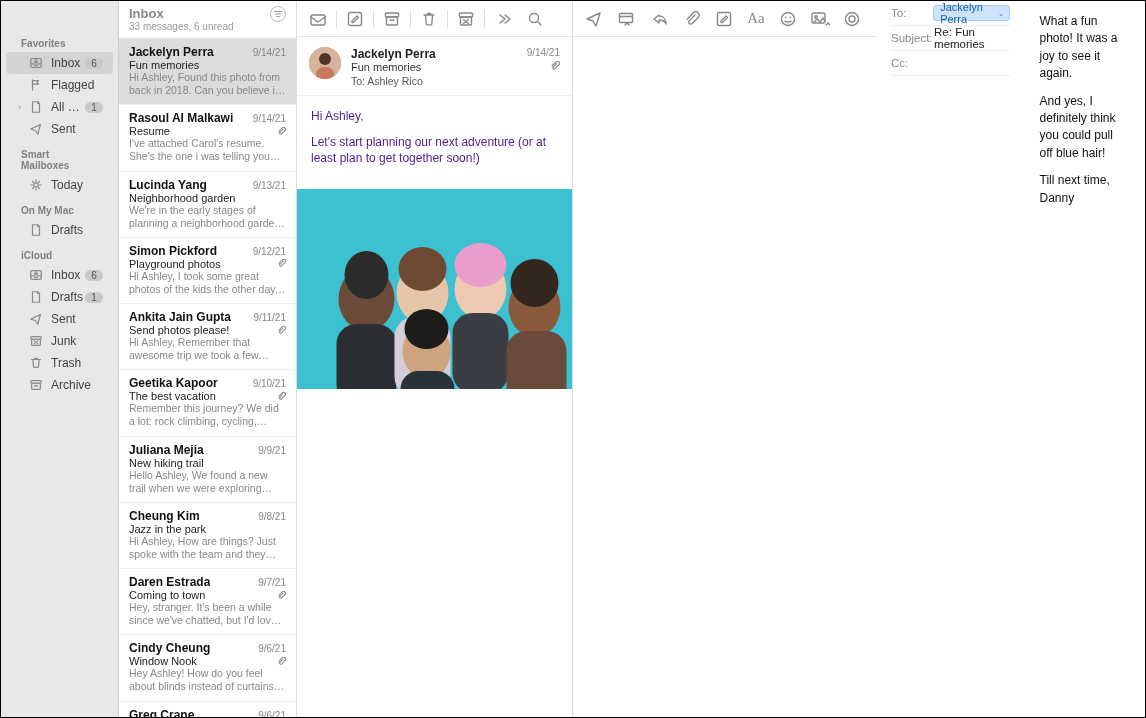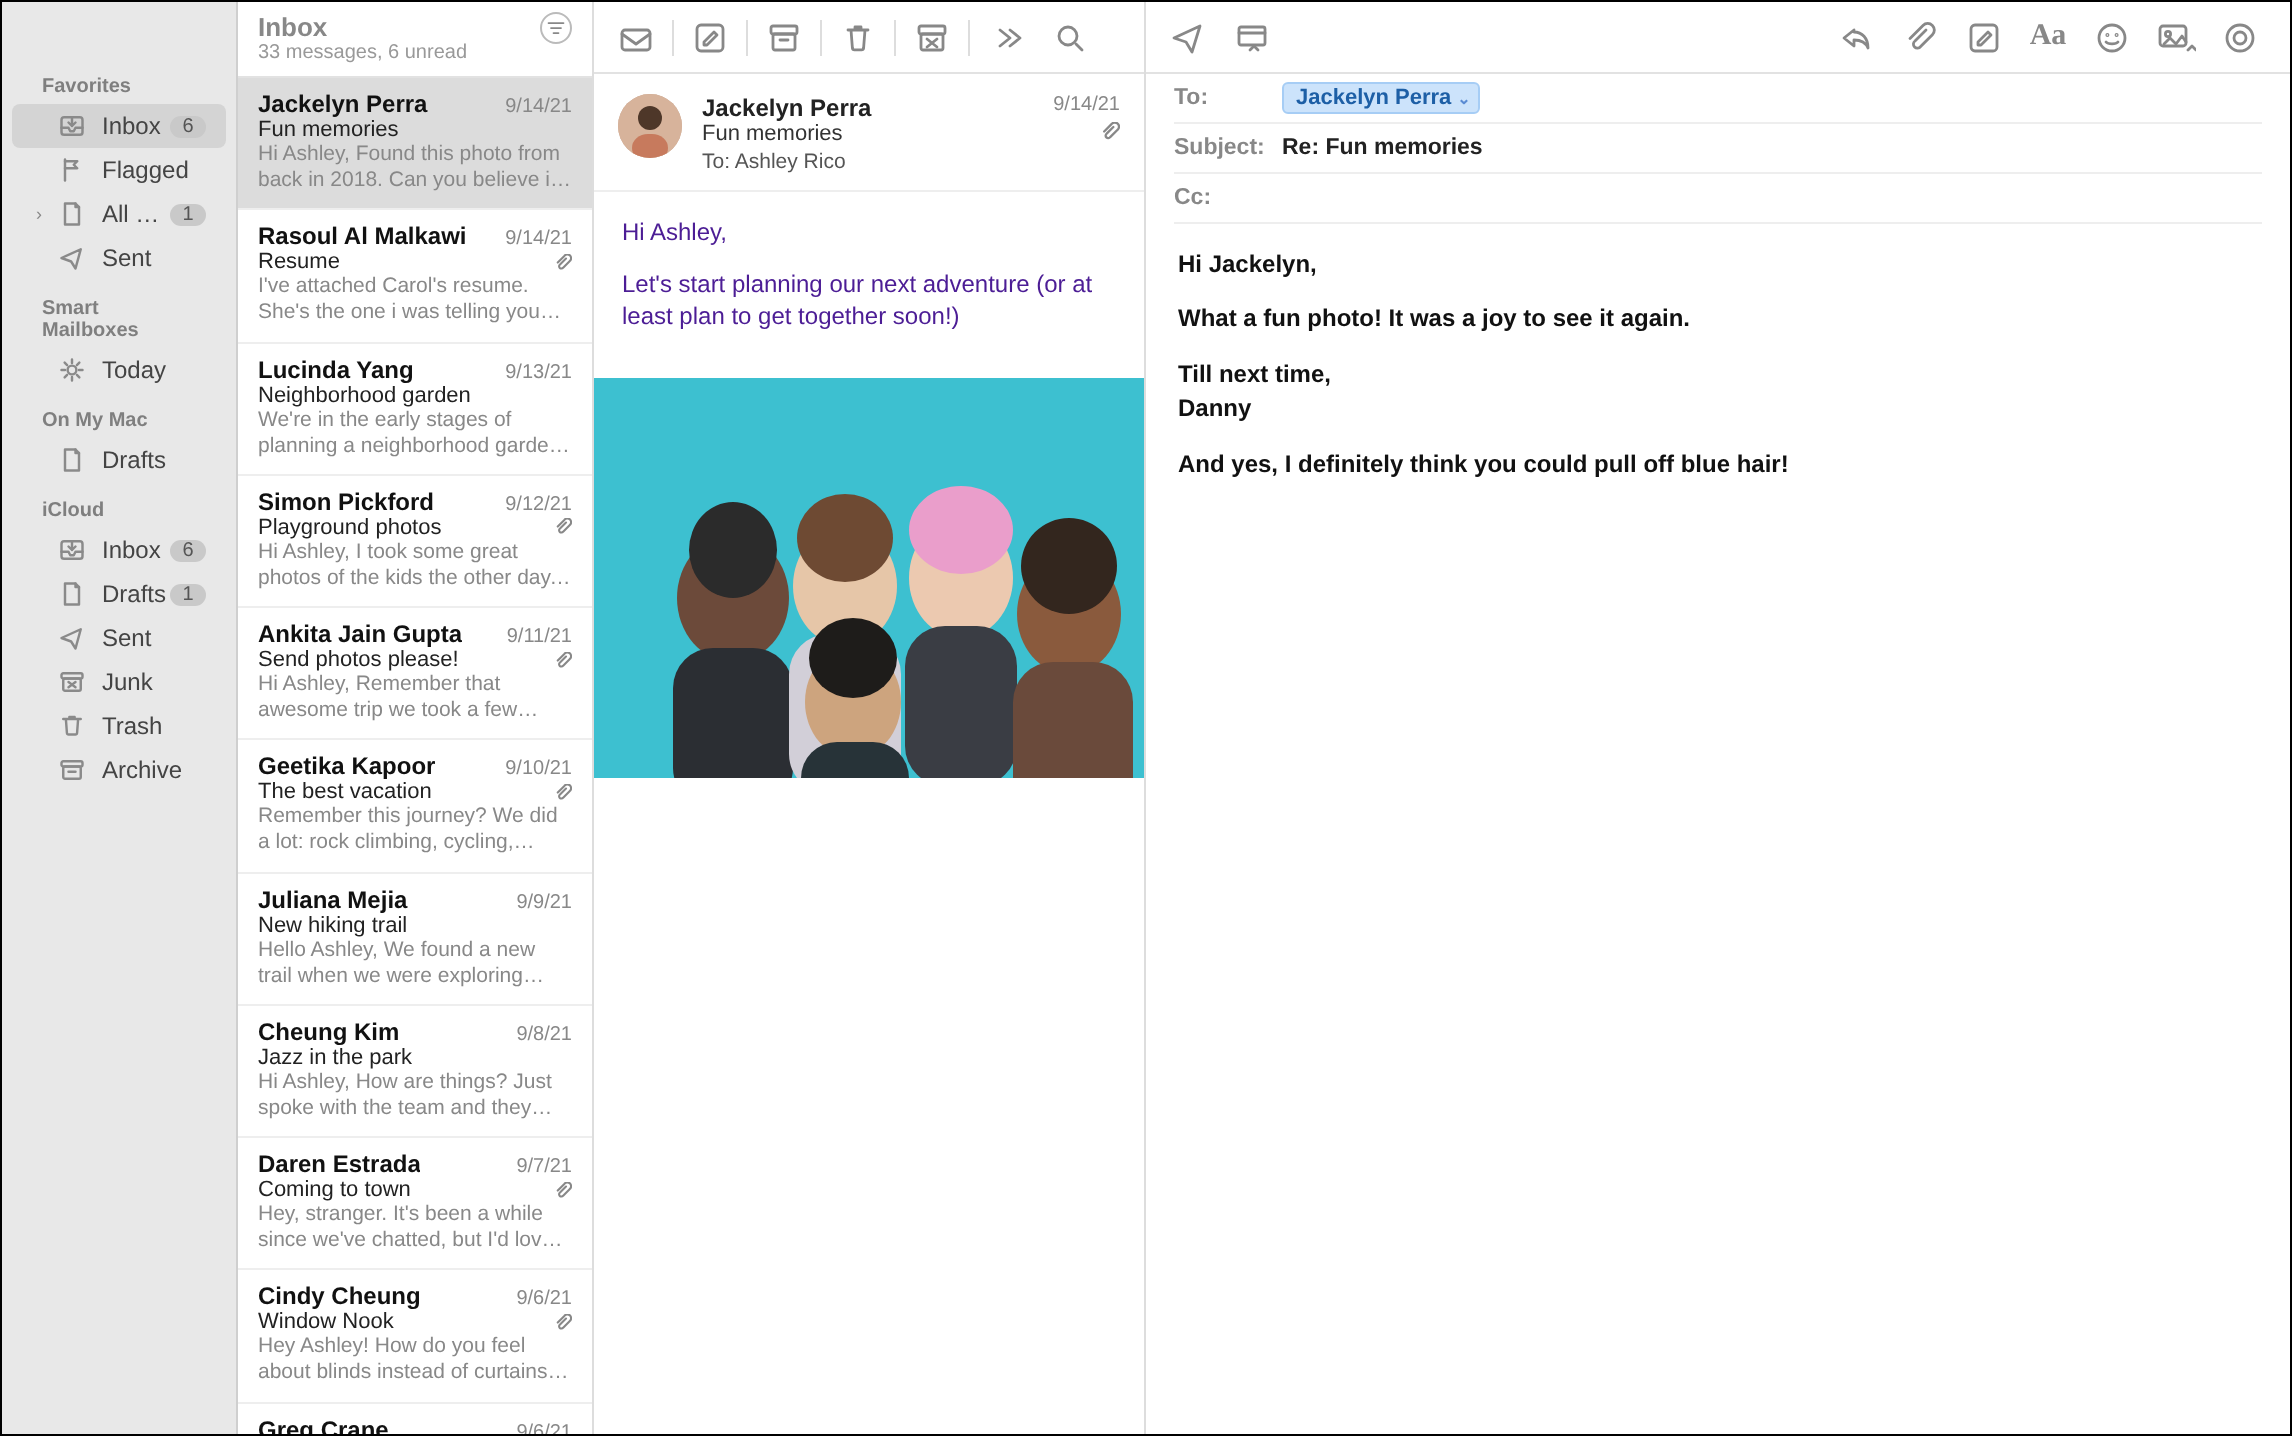--- a/index.html
+++ b/index.html
@@ -49,21 +49,21 @@
 .rd-from { font-weight:700; font-size:12px;}
 .rd-hdate { font-size:10px; color:#888;}
 .rd-hsub { font-size:11px; color:#333; display:flex; justify-content:space-between; }
 .rd-hto  { font-size:10.5px; color:#888; margin-top:2px;}
 .rd-hto span{ color:#555; }
 .rd-body { padding:12px 14px; font-size:12px; color:#4c1d95; line-height:1.35;}
 .rd-body p{ margin-bottom:10px;}
 .rd-photo { height:200px; background:linear-gradient(180deg,#3ec2d1 0%, #3eb9cc 100%); position:relative; overflow:hidden;}
 
 
-.compose { flex:1; display:flex; flex-direction:column;font-weight:bold; }
+.compose { flex:1; display:flex; flex-direction:row; }
 .cp-tb { height:36px; display:flex; align-items:center; padding:0 10px 0 6px; gap:2px; color:#777; border-bottom:1px solid #e2e2e2;}
 .cp-fields{ padding:0 14px;}
 .cp-row { display:flex; align-items:center; border-bottom:1px solid #eee; height:25px; font-size:11.5px;}
 .cp-label { color:#888; width:54px;}
 .cp-token { background:#cce3fb; border:1px solid #a6cdf5; border-radius:3px; padding:0 4px 0 6px; font-size:11px; color:#1d5fa6; display:flex; align-items:center; gap:3px; height:16px;}
 .cp-token .car{ font-size:8px; color:#5a8bd3;}
 .cp-body { padding:12px 16px; font-size:12px; color:#111; line-height:1.45;}
 .cp-body p{ margin-bottom:10px;}
 .tb-spacer{ flex:1; }
 
@@ -546,18 +546,17 @@
     </div>
     <div class="cp-row">
       <span class="cp-label">Subject:</span>
       <span>Re: Fun memories</span>
     </div>
     <div class="cp-row">
       <span class="cp-label">Cc:</span>
     </div>
   </div>
   <div class="cp-body" id="cp-body">
-      <p>Hi Jackelyn,</p>
       <p>What a fun photo! It was a joy to see it again.</p>
+      <p>And yes, I definitely think you could pull off blue hair!</p>
       <p>Till next time,<br>Danny</p>
-      <p>And yes, I definitely think you could pull off blue hair!</p>
     </div>
 </section>
 
 </body></html>

